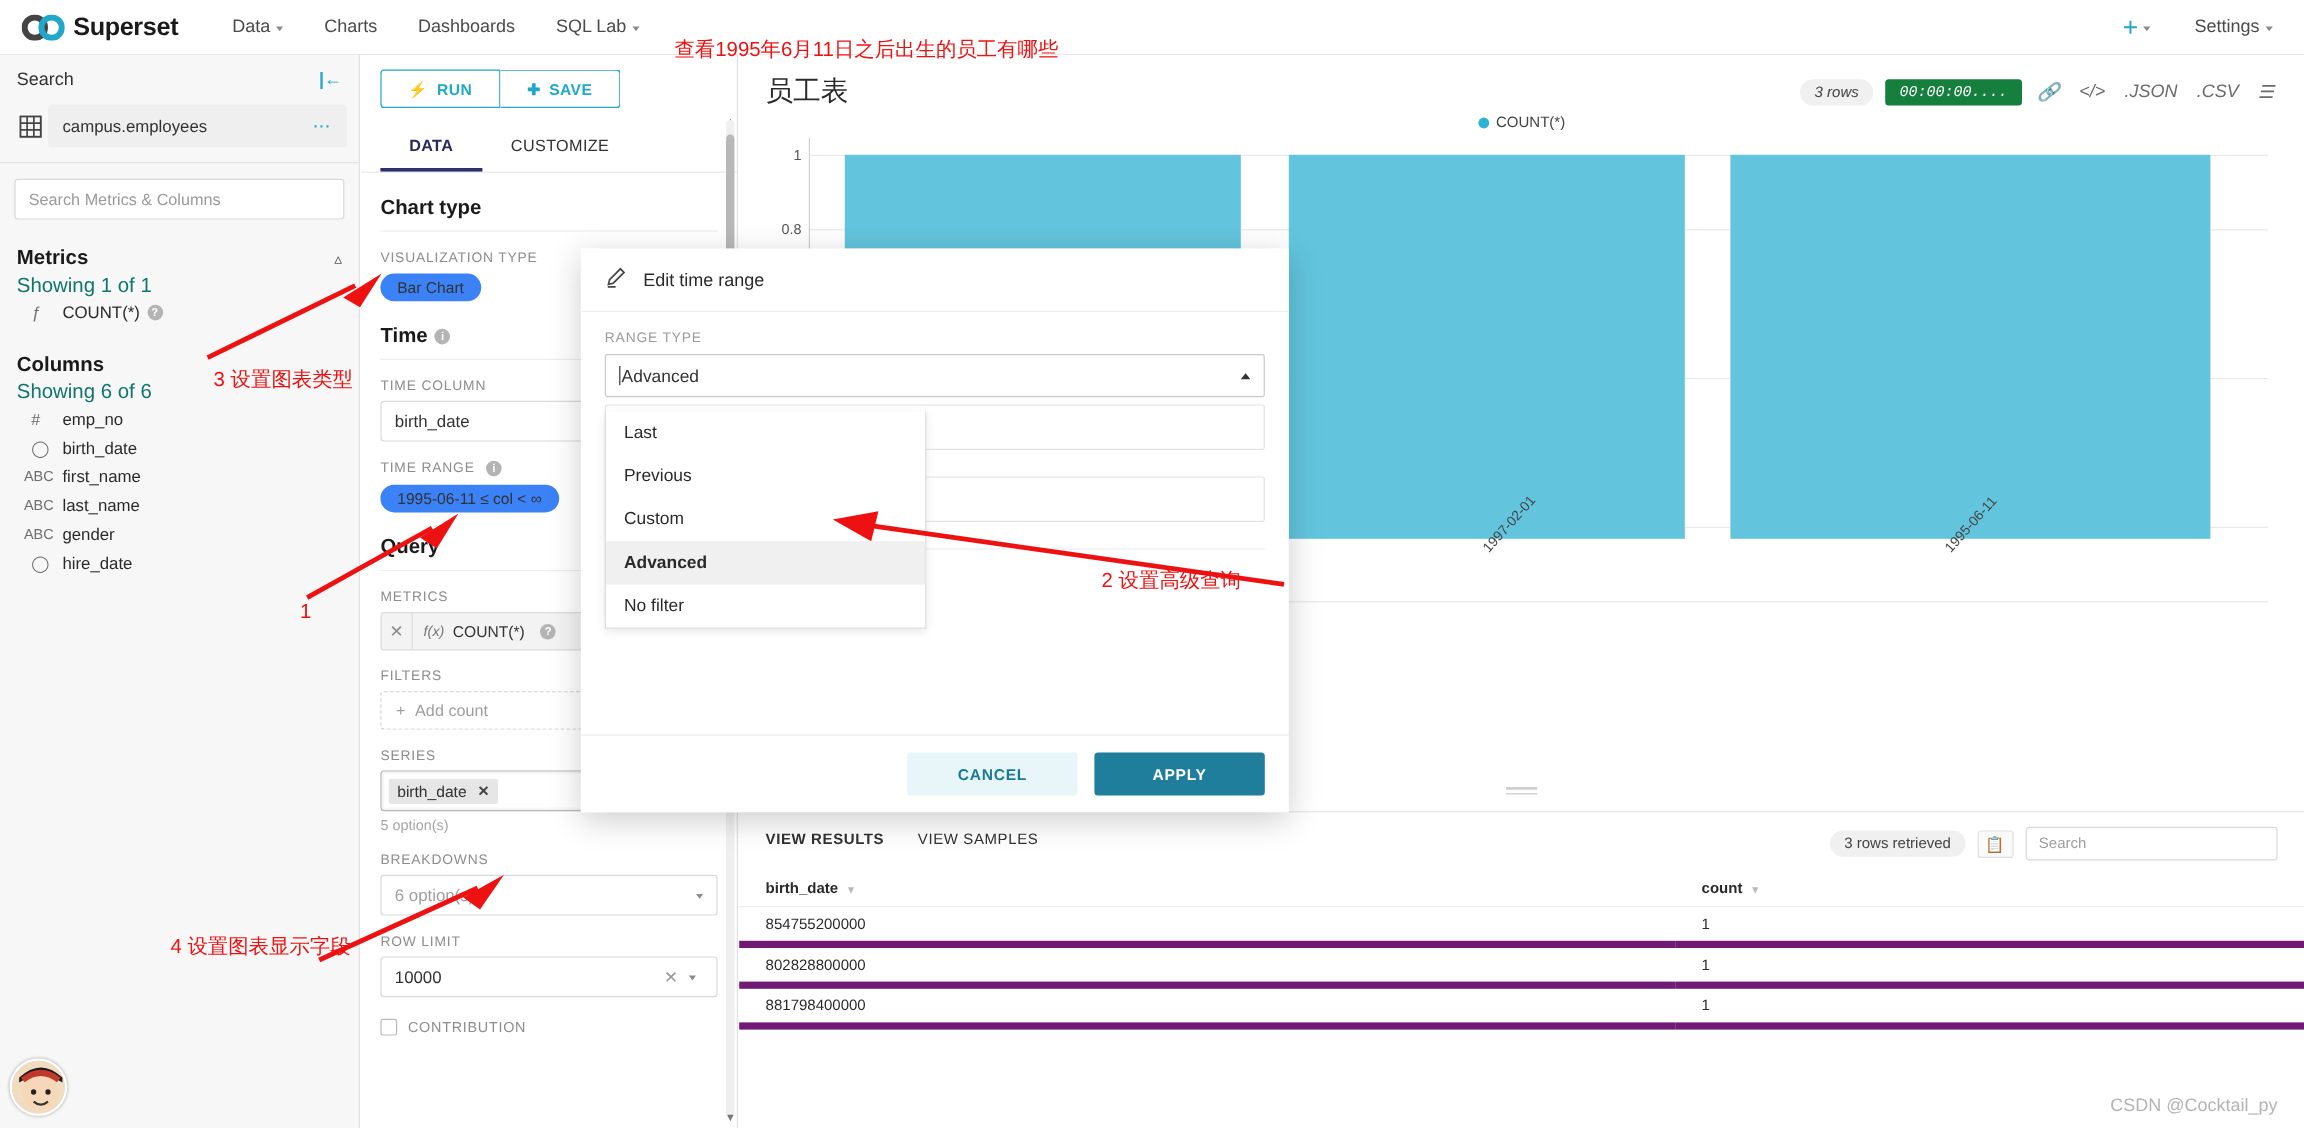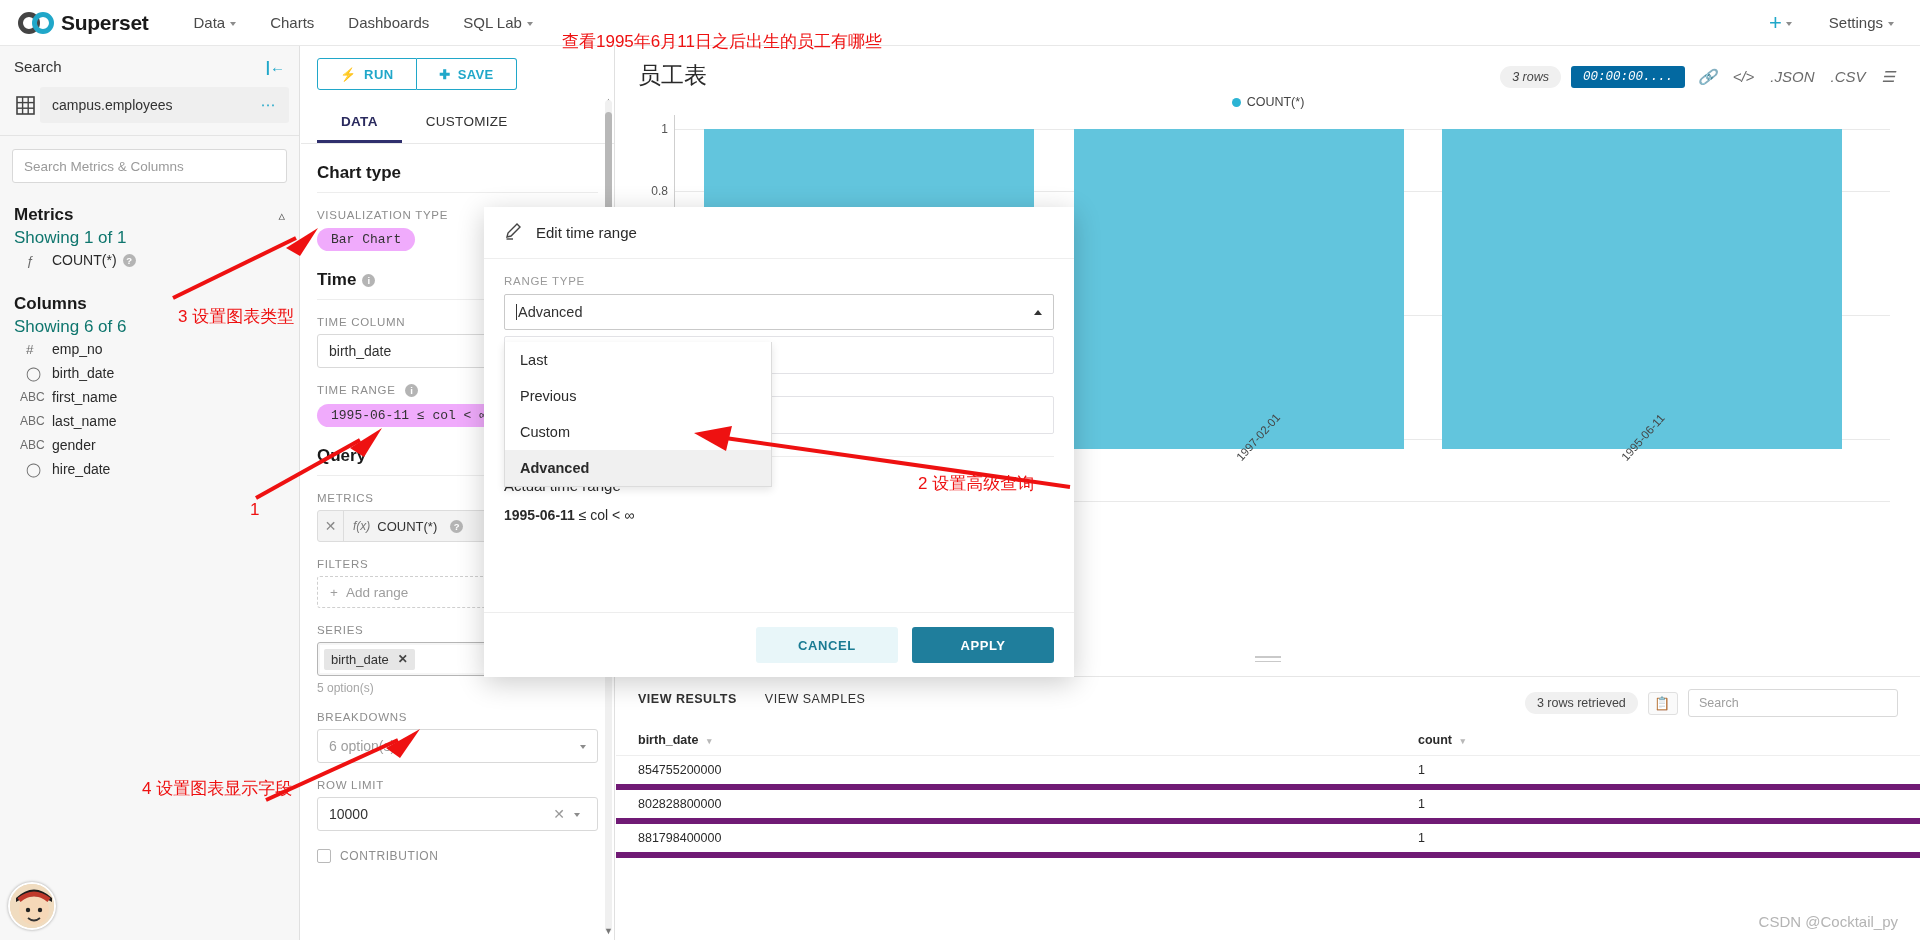--- a/index.html
+++ b/index.html
@@ -109,22 +109,22 @@
   .ctrl-body { padding:0 16px; position:relative; }
   .panel-title {
     font-size:17px; font-weight:bold; color:#1a1a1a; margin-top:19px;
     display:flex; align-items:center;
   }
   .panel-rule { height:1px; background:#ededed; margin-top:9px; }
   .ctrl-label {
     font-size:11.5px; color:#8d8d8d; letter-spacing:.7px; margin-top:16px;
   }
   .pill {
-    display:inline-flex; align-items:center; background:#f0abfc; border-radius:13px;
-    padding:4px 14px; font-size:13px; color:#323232; margin-top:7px; cursor:pointer;font-family:Liberation Mono, monospace;
+    display:inline-flex; align-items:center; background:#3b82f6; border-radius:13px;
+    padding:4px 14px; font-size:13px; color:#323232; margin-top:7px; cursor:pointer;
   }
   .pill.wide { border-radius:13px; }
   .select-box {
     margin-top:6px; height:34px; border:1px solid #d9d9d9; border-radius:3px;
     display:flex; align-items:center; padding:0 11px; font-size:14px;
     color:#323232; background:#fff; cursor:pointer; justify-content:space-between;
   }
   .ph { color:#9e9e9e; }
   .metric-box {
     margin-top:6px; height:32px; border:1px solid #dcdcdc; border-radius:3px;
@@ -170,21 +170,21 @@
   .chartarea {
     position:absolute; left:616px; top:46px; width:1304px; height:894px; background:#fff;
   }
   .chart-head { display:flex; align-items:flex-start; padding:14px 22px 0 22px; }
   .chart-title { font-size:23px; color:#2a2a2a; }
   .chart-tools { margin-left:auto; display:flex; align-items:flex-start; gap:10px; padding-top:6px;font-style:italic;}
   .rows-badge {
     background:#f0f0f0; border-radius:12px; padding:4px 12px; font-size:12.5px; color:#444;
   }
   .timer-badge {
-    background:#0369a1; color:#fff; border-radius:3px; padding:4px 12px;
+    background:#15803d; color:#fff; border-radius:3px; padding:4px 12px;
     font-size:12.5px; font-family:"Liberation Mono", monospace;
   }
   .tool-ico { color:#6b6b6b; font-size:15px; cursor:pointer; padding:2px 3px;}
   .legend { display:flex; justify-content:center; margin-top:4px; font-size:12.5px; color:#444; gap:6px; align-items:center;}
   .legend-dot { width:9px;height:9px;border-radius:50%;background:#2cb4d4; }
 
   .plot { position:relative; margin:6px 18px 0 18px; height:420px; }
   .yaxis-lab {
     position:absolute; font-size:12px; color:#555; text-align:right; width:34px;
   }
@@ -447,21 +447,21 @@
       <span class="metric-x">✕</span>
       <span class="metric-txt">
         <span class="fx">f(x)</span>
         <span>COUNT(*)</span>
         <span class="info-ico">?</span>
       </span>
     </div>
     <div class="ctrl-label">FILTERS</div>
     <div class="filter-box">
       <span>+</span>
-      <span>Add range</span>
+      <span>Add count</span>
     </div>
     <div class="ctrl-label">SERIES</div>
     <div class="multi-box">
       <span class="tagchip">
         <span>birth_date</span>
         <span class="x">✕</span>
       </span>
       <span class="multi-right">
         <span>✕</span>
         <i class="caret-d"></i>
@@ -610,20 +610,23 @@
       </div>
       <div class="dd-item">
         <span>Previous</span>
       </div>
       <div class="dd-item">
         <span>Custom</span>
       </div>
       <div class="dd-item sel">
         <span>Advanced</span>
       </div>
+      <div class="dd-item">
+        <span>No filter</span>
+      </div>
     </div>
 
     <div class="m-input"></div>
     <div class="m-input" style="margin-top:22px;"></div>
     <div class="m-rule"></div>
     <div class="m-sub">Actual time range</div>
     <div class="m-val">
       <b>1995-06-11</b><span> ≤ col &lt; ∞</span>
     </div>
   </div>

